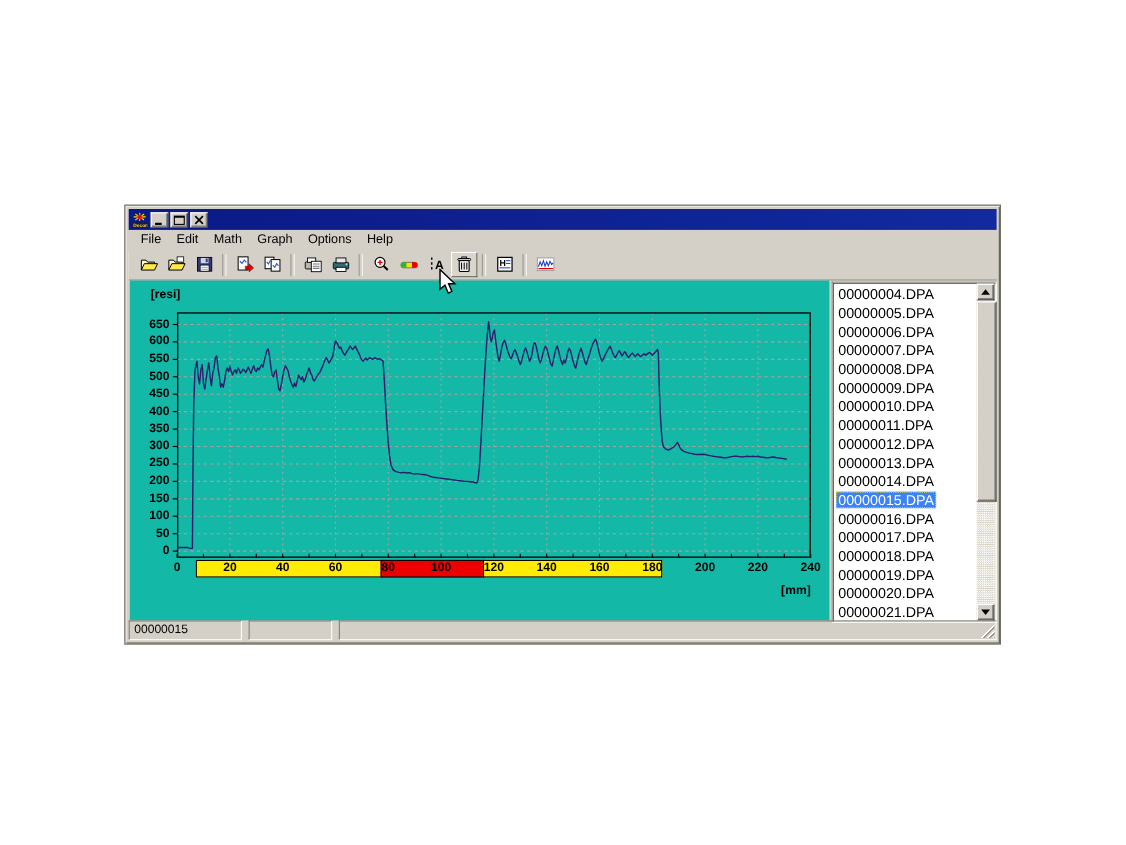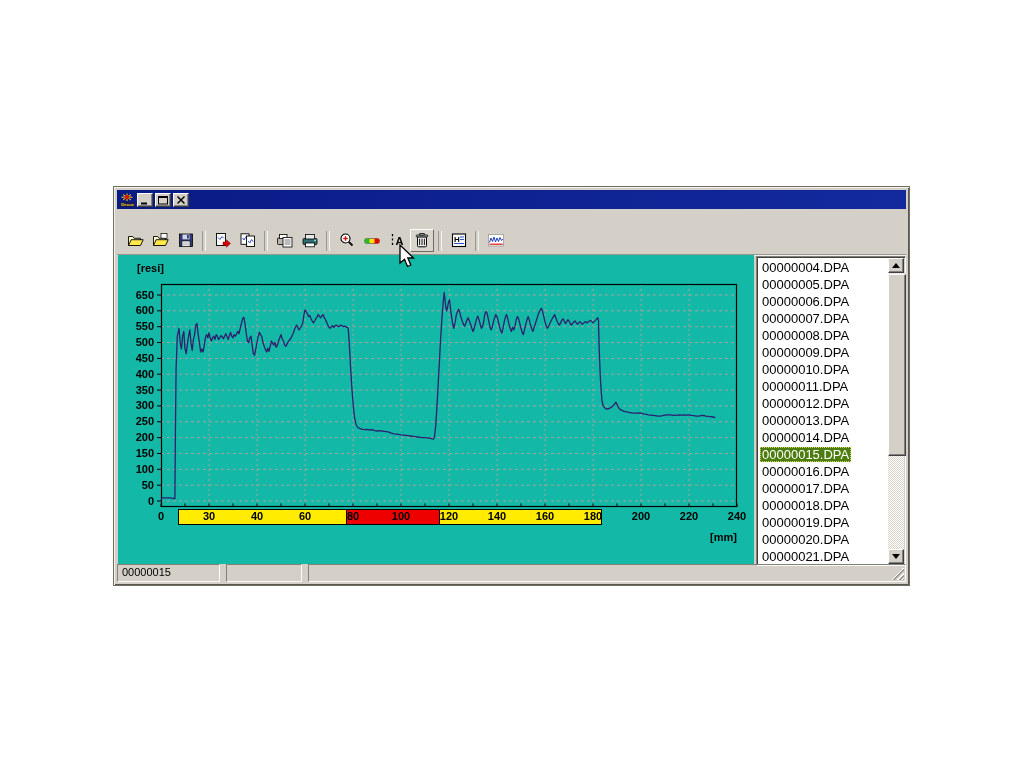--- a/index.html
+++ b/index.html
@@ -41,21 +41,21 @@
   .xtick-label{position:absolute;width:32px;text-align:center;font-size:11px;font-weight:bold;color:#000;height:15px;line-height:15px;z-index:4;}
   .band-zone{position:absolute;top:0;height:14px;border:1px solid #000;}
   #bandRow{position:absolute;left:43px;width:576px;height:16px;}
   
   .listbox{position:absolute;left:642px;top:69px;width:148px;height:308px;background:#fff;
            border:1px solid;border-color:#828177 #fdfcf9 #fdfcf9 #828177;
            box-shadow:inset 1px 1px 0 #404040, inset -1px -1px 0 #d4d0c8;}
   .list-items{position:absolute;left:3px;top:2px;right:18px;bottom:1px;overflow:hidden;}
   .list-row{height:17px;line-height:17px;font-size:13px;color:#000;white-space:nowrap;}
   .list-row span{padding:0 2px;}
-  .list-row.selected span{background:#4d7c0f;color:#fff;outline:1px dotted #d8d464;outline-offset:-1px;}
+  .list-row.selected span{background:#3b82f6;color:#fff;outline:1px dotted #d8d464;outline-offset:-1px;}
   .scrollbar{position:absolute;top:1px;right:1px;bottom:1px;width:16px;
              background:#f1efe2;
              background-image:repeating-conic-gradient(#ffffff 0 25%,#d8d4c8 0 50%);
              background-size:2px 2px;}
   .sb-btn{position:absolute;left:0;width:16px;height:15px;background:#d4d0c8;
           border:1px solid;border-color:#fff #404040 #404040 #fff;box-shadow:inset -1px -1px 0 #808080;
           display:flex;align-items:center;justify-content:center;}
   .sb-thumb{position:absolute;left:0;width:16px;background:#d4d0c8;border:1px solid;
             border-color:#fff #404040 #404040 #fff;box-shadow:inset -1px -1px 0 #808080;}
   .arrow-glyph{width:0;height:0;border-left:4px solid transparent;border-right:4px solid transparent;}
@@ -102,20 +102,28 @@
         </button>
       <button class="win-btn">
           <svg viewBox="0 0 12 10">
             <line x1="2.5" y1="1.5" x2="9.5" y2="8.5" stroke="#000" stroke-width="1.5"></line>
             <line x1="9.5" y1="1.5" x2="2.5" y2="8.5" stroke="#000" stroke-width="1.5"></line>
           </svg>
         </button>
     </span>
   </div>
 
+  <div class="menubar" id="menubar">
+      <span class="menu-item">File</span>
+      <span class="menu-item">Edit</span>
+      <span class="menu-item">Math</span>
+      <span class="menu-item">Graph</span>
+      <span class="menu-item">Options</span>
+      <span class="menu-item">Help</span>
+    </div>
 
   <div class="toolbar" id="toolbar">
       <button class="tb">
         <span>
           <svg viewBox="0 0 18 17">
             <path d="M1.5 13.5v-9h4.2l1.5 1.8h6.3v2" fill="#fffbca" stroke="#000" stroke-width="0.9"></path>
             <path d="M1.5 13.5l2.7-5.8h12l-2.7 5.8z" fill="#ffe94d" stroke="#000" stroke-width="0.9"></path>
           </svg>
         </span>
       </button>
@@ -333,21 +341,21 @@
         <div class="ytick-label" style="left: 0px; top: 49px;">600</div>
         <div class="ytick-label" style="left: 0px; top: 34px;">650</div>
       </div>
     <div id="bandRow" style="top:254px;">
         <div class="band-zone" style="left: 16.8px; width: 168px; background: rgb(255, 236, 0);"></div>
         <div class="band-zone" style="left: 184.8px; width: 93.6px; background: rgb(238, 0, 0);"></div>
         <div class="band-zone" style="left: 278.4px; width: 160.8px; background: rgb(255, 236, 0);"></div>
       </div>
     <div id="xlabels">
         <div class="xtick-label" style="left: 27px; top: 254px;">0</div>
-        <div class="xtick-label" style="left: 75px; top: 254px;">30</div>
+        <div class="xtick-label" style="left: 75px; top: 254px;">20</div>
         <div class="xtick-label" style="left: 123px; top: 254px;">40</div>
         <div class="xtick-label" style="left: 171px; top: 254px;">60</div>
         <div class="xtick-label" style="left: 219px; top: 254px;">80</div>
         <div class="xtick-label" style="left: 267px; top: 254px;">100</div>
         <div class="xtick-label" style="left: 315px; top: 254px;">120</div>
         <div class="xtick-label" style="left: 363px; top: 254px;">140</div>
         <div class="xtick-label" style="left: 411px; top: 254px;">160</div>
         <div class="xtick-label" style="left: 459px; top: 254px;">180</div>
         <div class="xtick-label" style="left: 507px; top: 254px;">200</div>
         <div class="xtick-label" style="left: 555px; top: 254px;">220</div>

